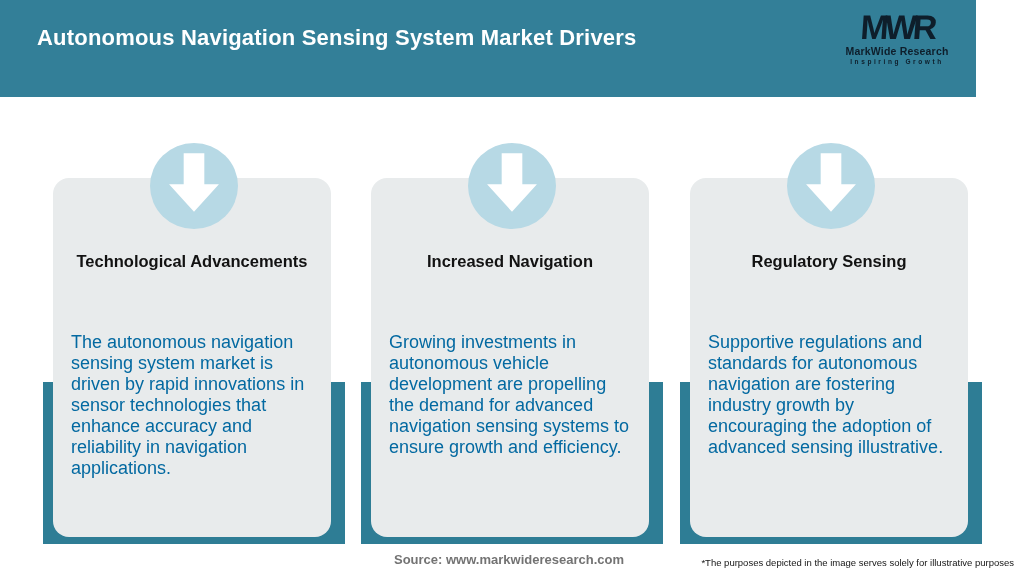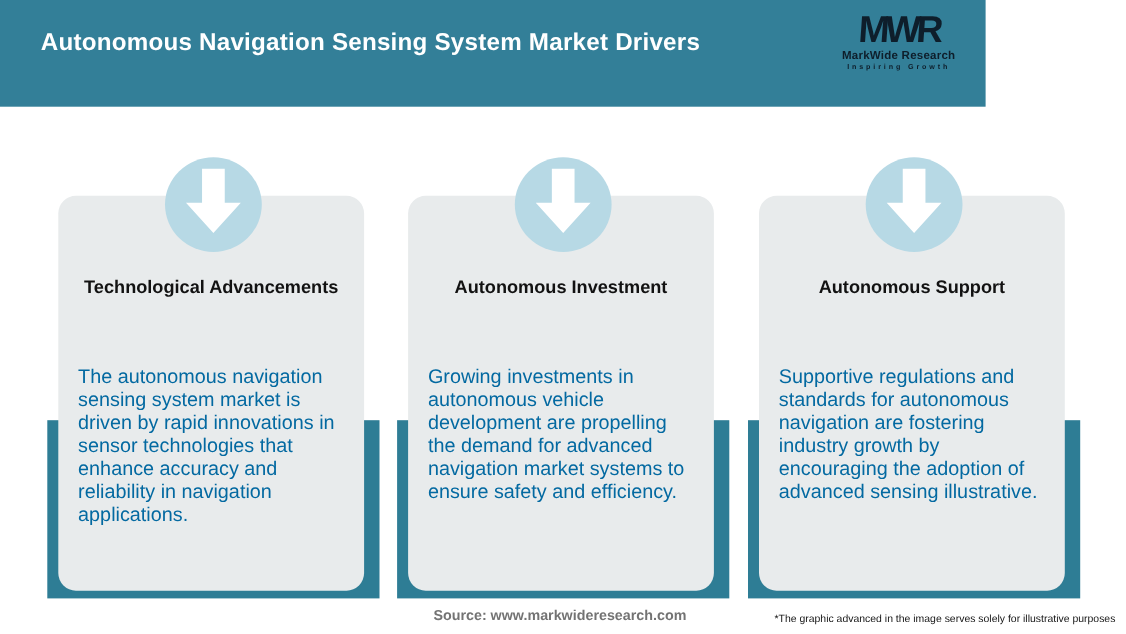--- a/index.html
+++ b/index.html
@@ -9,21 +9,21 @@
     height: 576px;
     background: #ffffff;
     overflow: hidden;
     font-family: "Liberation Sans", sans-serif;
   }
 
   
   .header {
     position: absolute;
     left: 0; top: 0;
-    width: 896px; height: 97px;
+    width: 976px; height: 97px;
     background: var(--header-teal, #337f98);
   }
   .page-title {
     position: absolute;
     left: 37px; top: 25px;
     margin: 0;
     font-size: 22px;
     font-weight: bold;
     color: var(--title-white, #ffffff);
     letter-spacing: 0.2px;
@@ -143,41 +143,41 @@
   <div class="accent-frame frame-1"></div>
   <div class="accent-frame frame-2"></div>
   <div class="accent-frame frame-3"></div>
 
   <section class="card card-1">
     <h2 class="card-title">Technological Advancements</h2>
     <p class="card-body">The autonomous navigation sensing system market is driven by rapid innovations in sensor technologies that enhance accuracy and reliability in navigation applications.</p>
   </section>
 
   <section class="card card-2">
-    <h2 class="card-title">Autonomous Investment</h2>
-    <p class="card-body">Growing investments in autonomous vehicle development are propelling the demand for advanced navigation market systems to ensure safety and efficiency.</p>
+    <h2 class="card-title">Increased Navigation</h2>
+    <p class="card-body">Growing investments in autonomous vehicle development are propelling the demand for advanced navigation sensing systems to ensure growth and efficiency.</p>
   </section>
 
   <section class="card card-3">
-    <h2 class="card-title">Autonomous Support</h2>
+    <h2 class="card-title">Regulatory Sensing</h2>
     <p class="card-body">Supportive regulations and standards for autonomous navigation are fostering industry growth by encouraging the adoption of advanced sensing illustrative.</p>
   </section>
 
   <div class="icon-circle icon-1">
     <svg viewBox="0 0 100 100" aria-hidden="true">
       <path d="M38 12 H62 V48 H79 L50 80 L21 48 H38 Z" fill="#ffffff"></path>
     </svg>
   </div>
   <div class="icon-circle icon-2">
     <svg viewBox="0 0 100 100" aria-hidden="true">
       <path d="M38 12 H62 V48 H79 L50 80 L21 48 H38 Z" fill="#ffffff"></path>
     </svg>
   </div>
   <div class="icon-circle icon-3">
     <svg viewBox="0 0 100 100" aria-hidden="true">
       <path d="M38 12 H62 V48 H79 L50 80 L21 48 H38 Z" fill="#ffffff"></path>
     </svg>
   </div>
 
   <div class="source-text">Source: www.markwideresearch.com</div>
-  <div class="disclaimer-text">*The graphic advanced in the image serves solely for illustrative purposes</div>
+  <div class="disclaimer-text">*The purposes depicted in the image serves solely for illustrative purposes</div>
 
 </div>
 
 </body></html>

